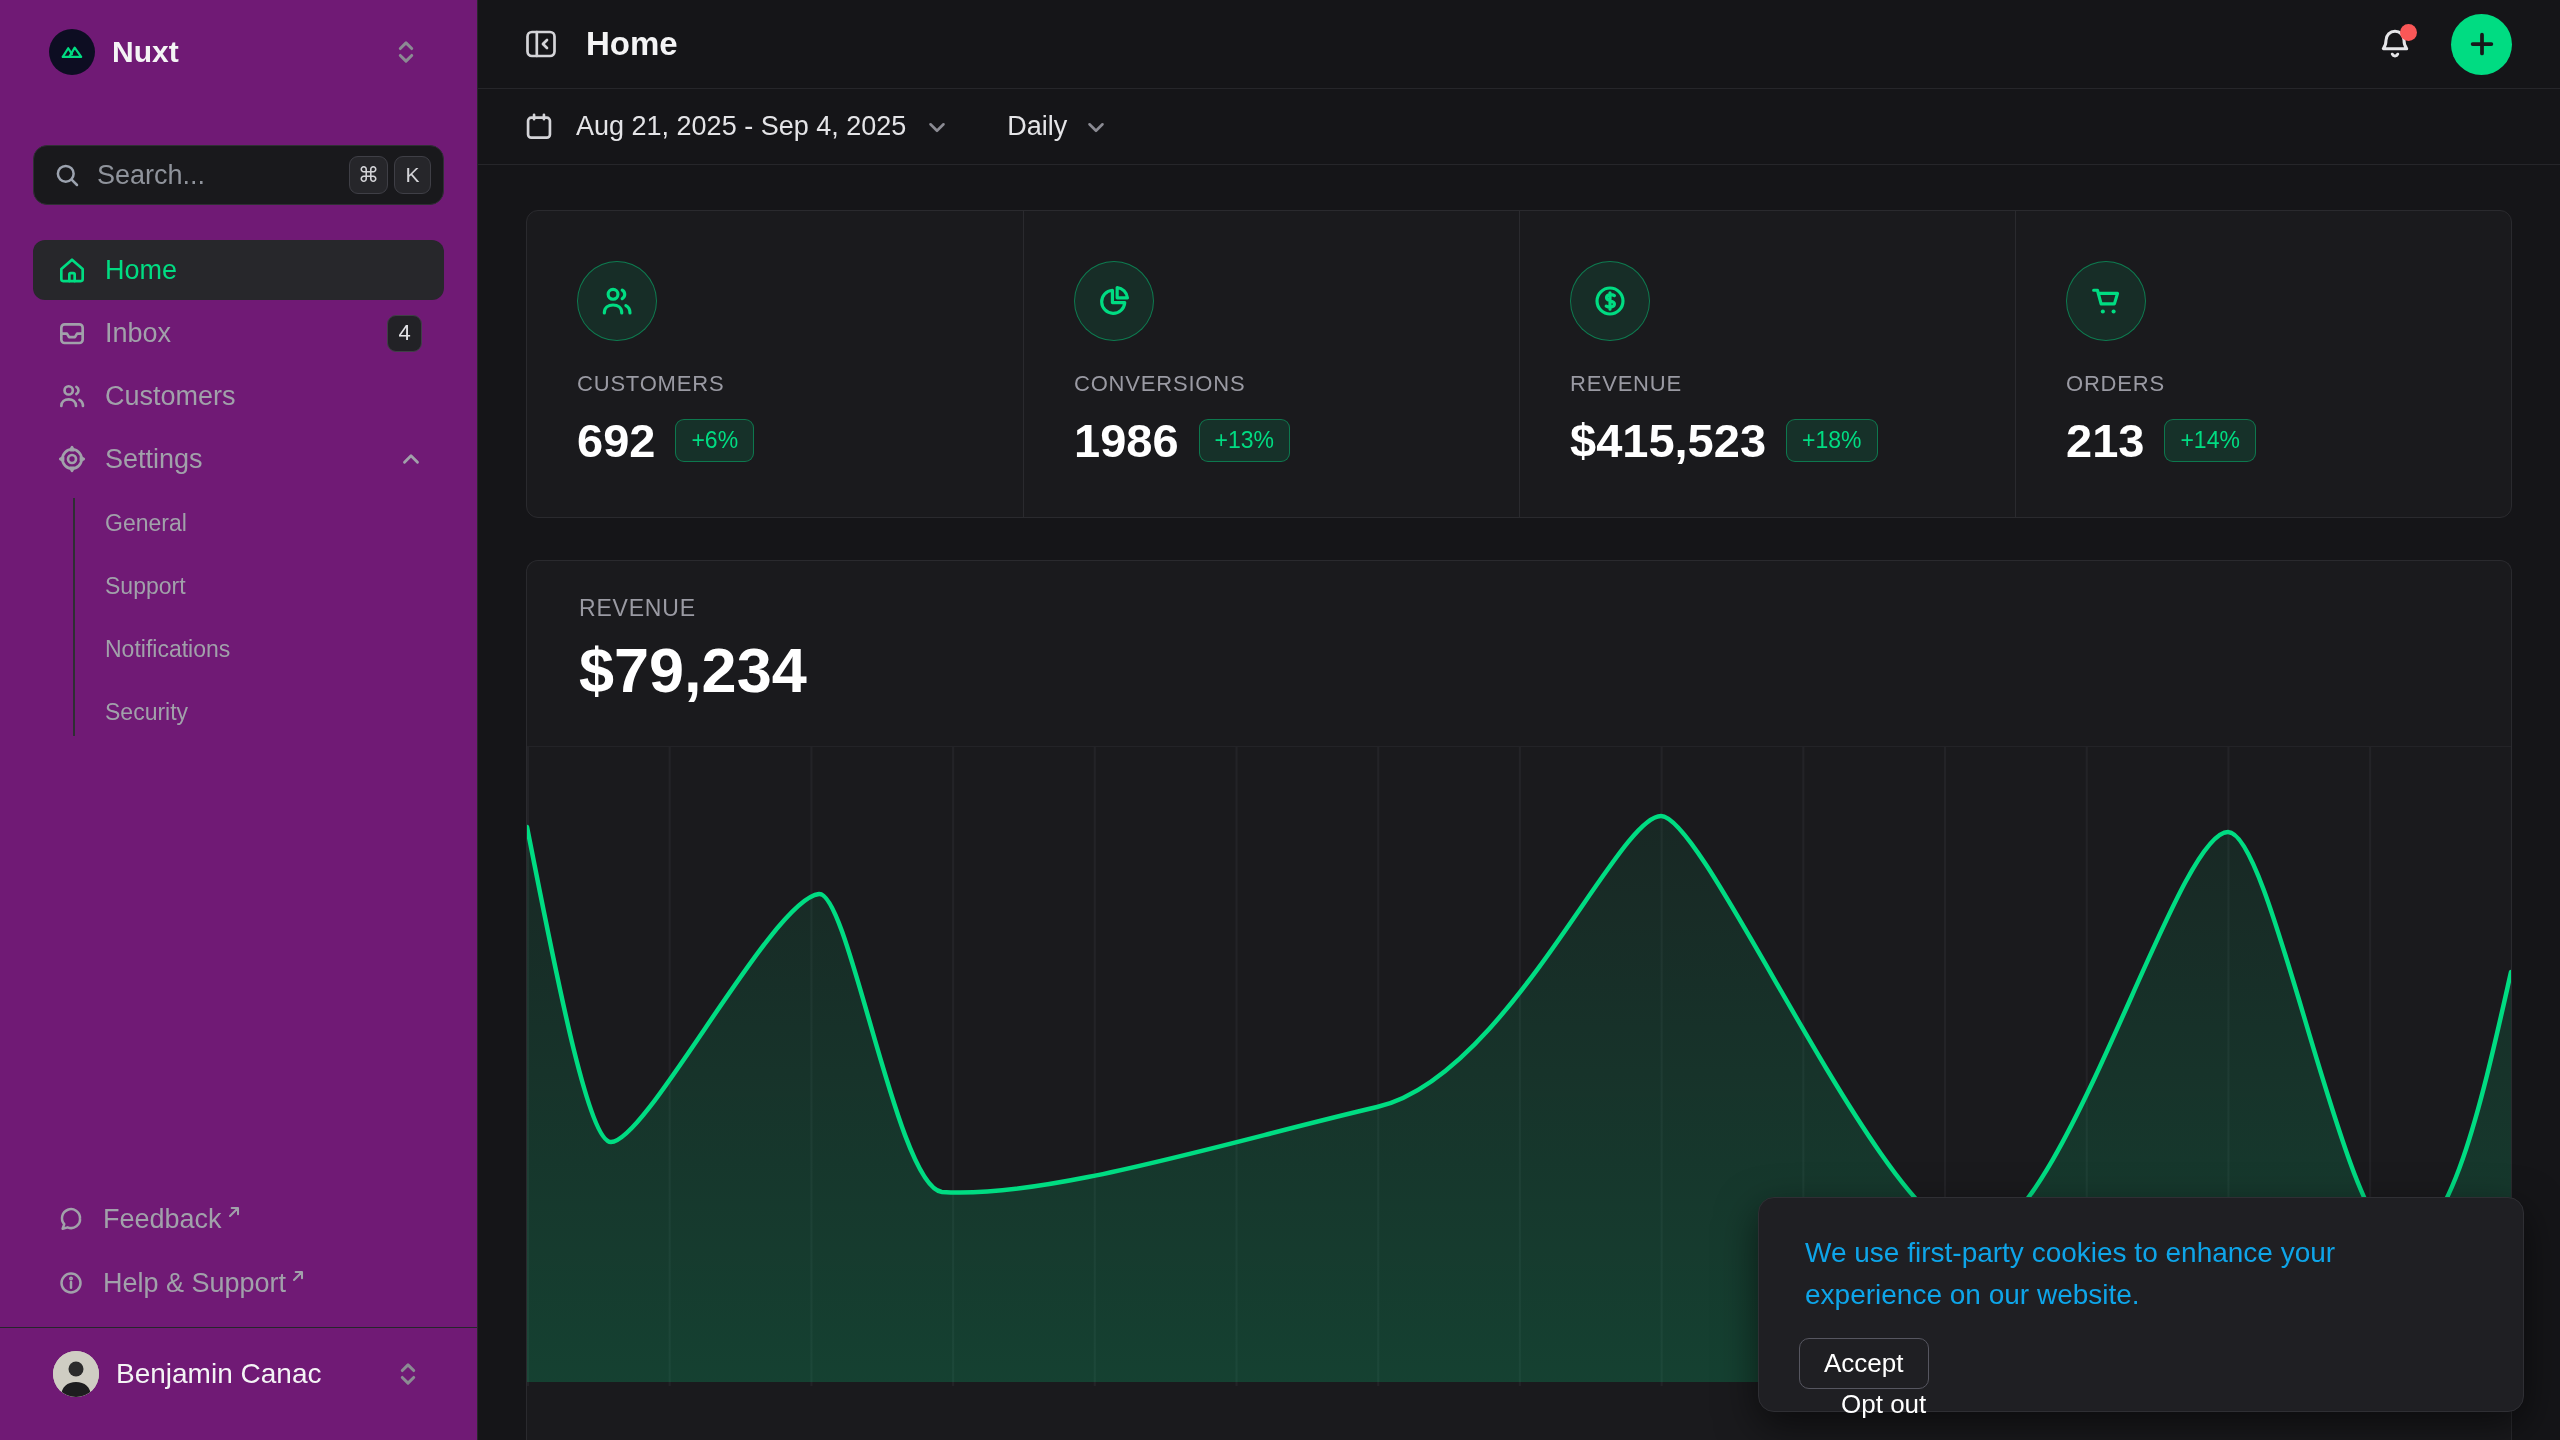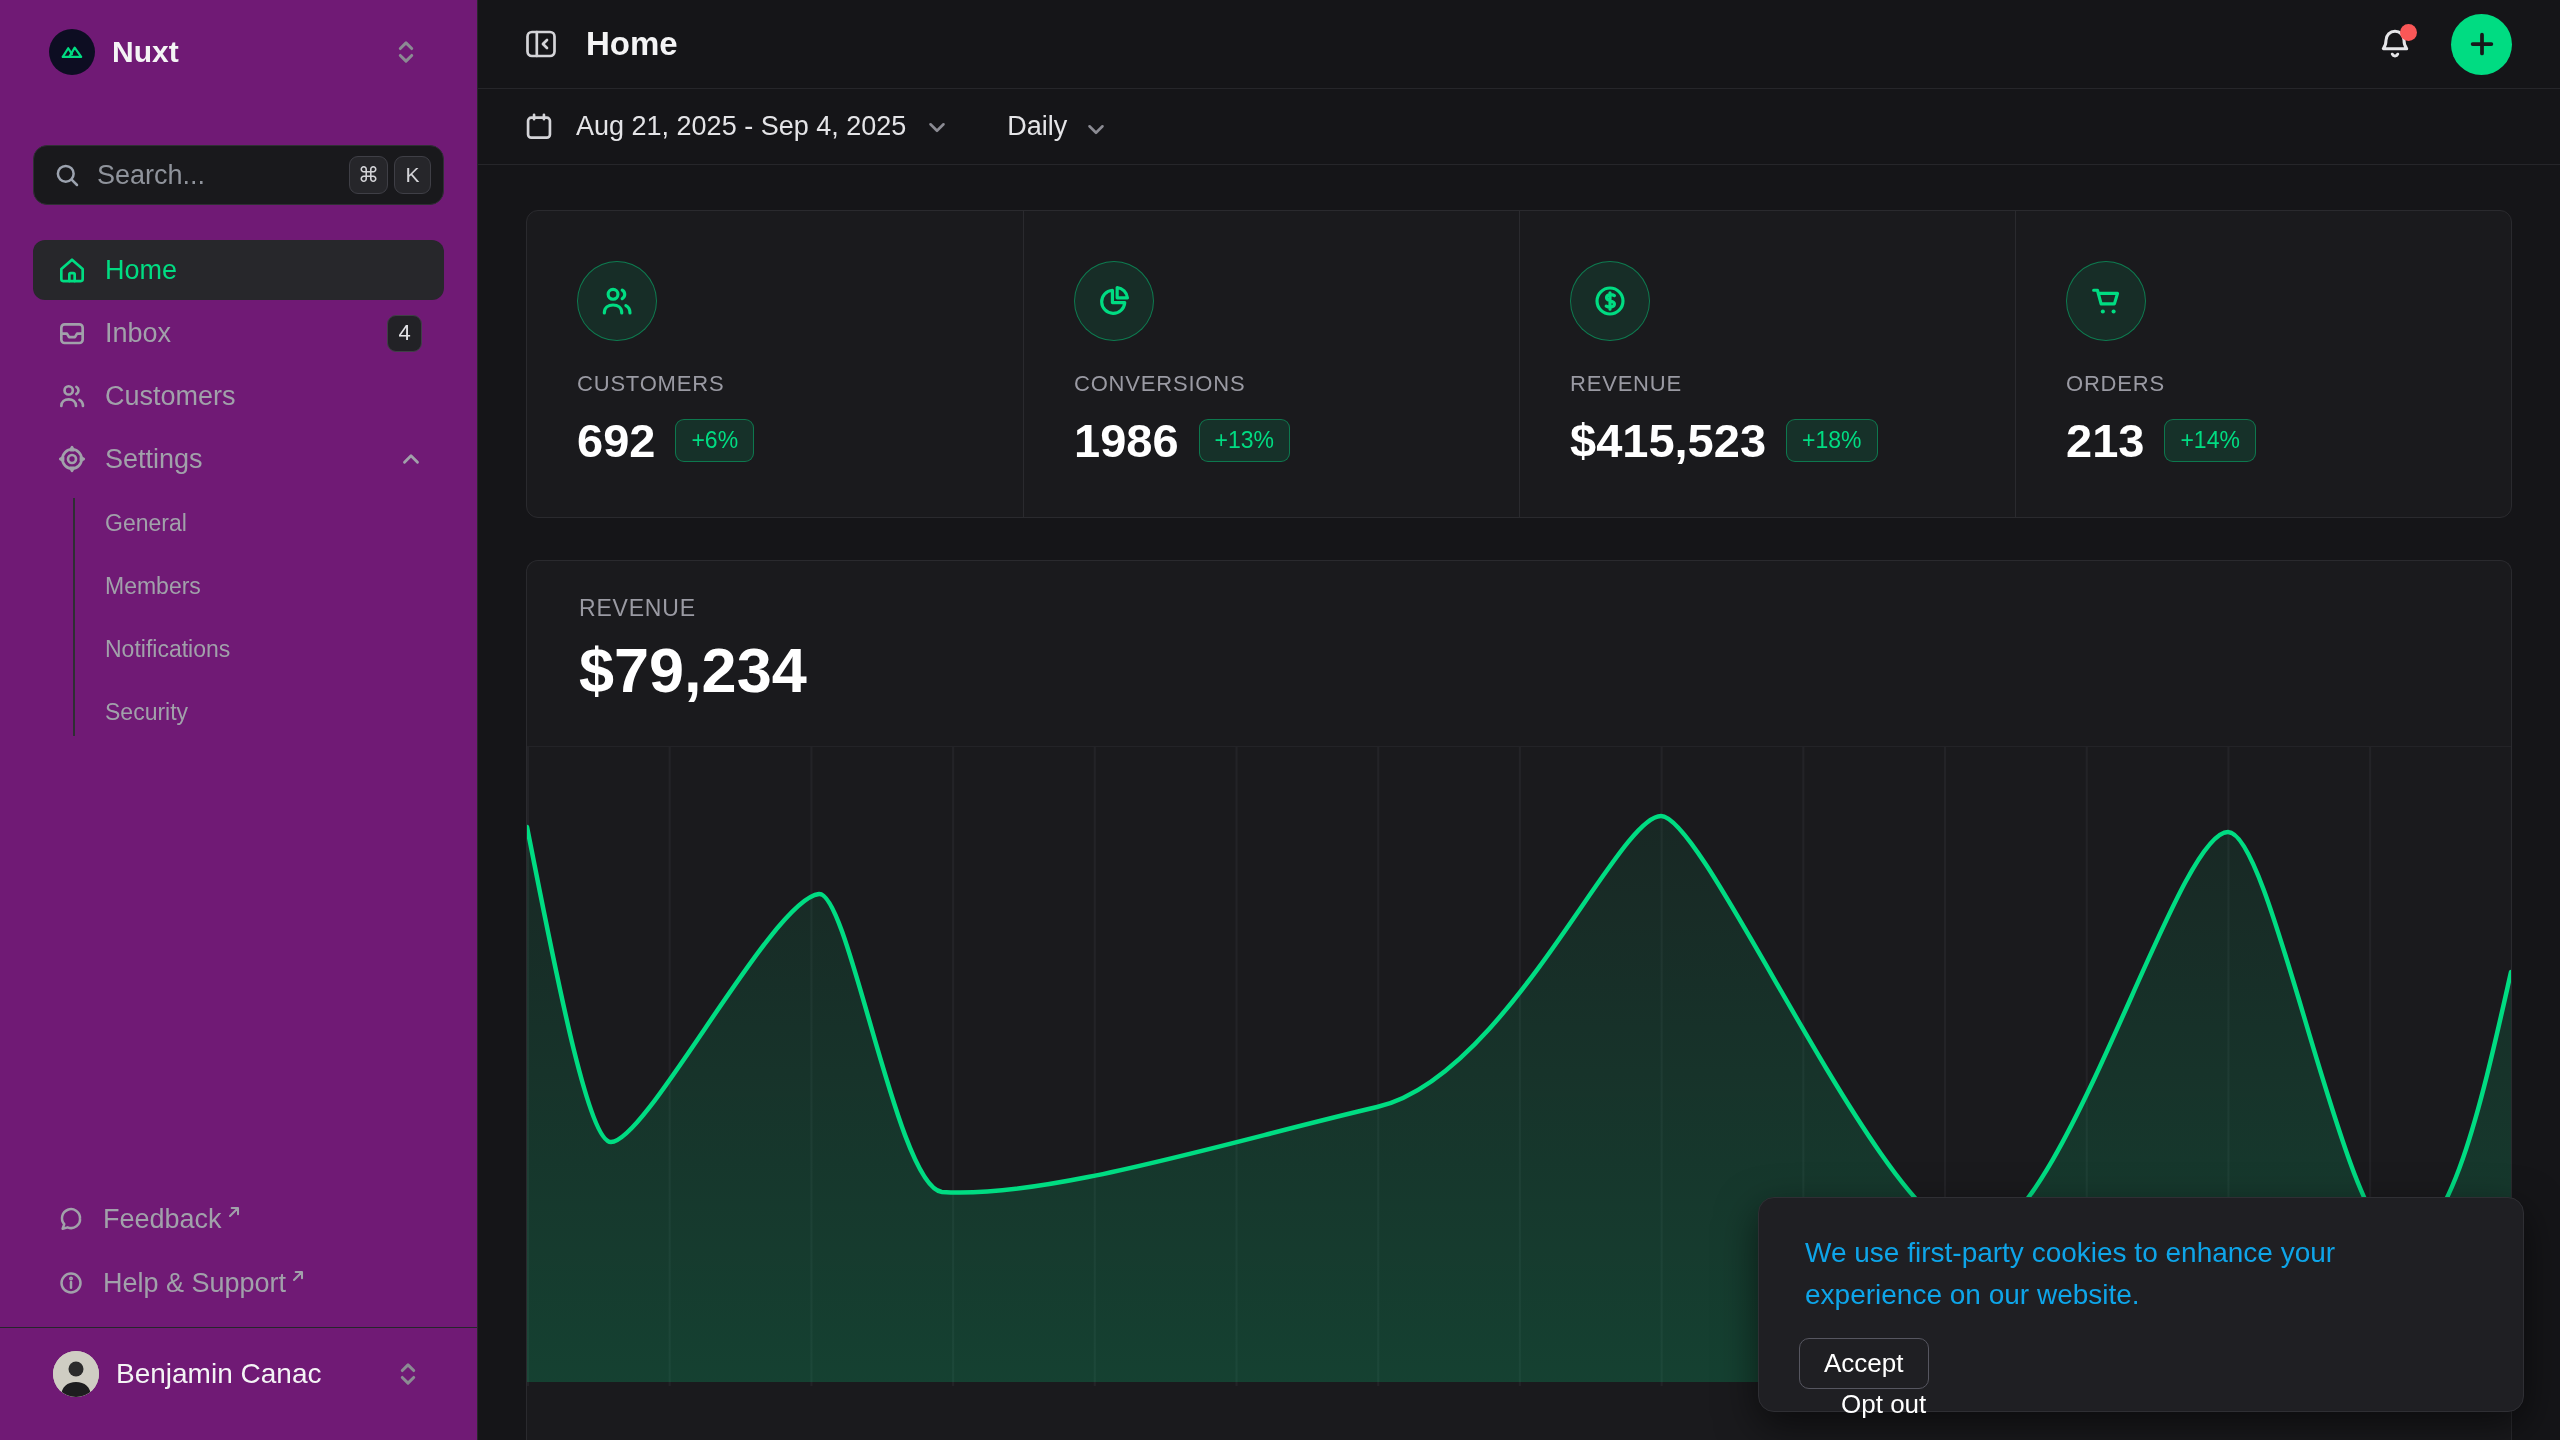--- a/index.html
+++ b/index.html
@@ -50,21 +50,21 @@
   .topbar { height:122px; border-bottom:1px solid #26262a; display:flex; align-items:center; padding:0 48px 0 45px; }
   .page-title { font-size:33px; font-weight:700; color:#f4f4f5; margin-left:27px; }
   .bell-wrap { position:relative; margin-right:38px; cursor:pointer; }
   .bell-dot { position:absolute; top:-2px; right:-4px; width:17px; height:17px; border-radius:50%; background:#fa5757; }
   .plus-btn { width:61px; height:61px; border-radius:50%; background:#00dc82; border:none;
               display:flex; align-items:center; justify-content:center; cursor:pointer; }
 
   .datebar { height:103px; border-bottom:1px solid #26262a; display:flex; align-items:center; padding:0 48px 0 45px; }
   .date-btn { display:flex; align-items:center; color:#e4e4e7; font-size:27px; cursor:pointer; }
   .date-btn .txt { margin:0 18px 0 21px; }
-  .gran-btn { display:flex; align-items:flex-end; color:#e4e4e7; font-size:27px; margin-left:57px; cursor:pointer; }
+  .gran-btn { display:flex; align-items:center; color:#e4e4e7; font-size:27px; margin-left:57px; cursor:pointer; }
   .gran-btn .txt { margin-right:16px; }
 
   .content { flex:1; padding:45px 48px 0 48px; position:relative; }
 
   .stats-card { border:1px solid #2a2a2e; background:#1a1a1d; border-radius:12px;
                 display:grid; grid-template-columns:repeat(4,1fr); height:308px; }
   .stat-cell { padding:50px 40px 0 50px; border-left:1px solid #2a2a2e; }
   .stat-cell:first-child { border-left:none; }
   .stat-icon-circle { width:80px; height:80px; border-radius:50%; background:rgba(0,220,130,0.10);
                       border:1px solid rgba(0,220,130,0.45); display:flex; align-items:center; justify-content:center; }
@@ -182,21 +182,21 @@
             <path d="M6 15 l6-6 6 6"></path>
           </svg>
         </span>
       </div>
 
       <div class="submenu">
         <div class="submenu-item">
           <span>General</span>
         </div>
         <div class="submenu-item">
-          <span>Members</span>
+          <span>Support</span>
         </div>
         <div class="submenu-item">
           <span>Notifications</span>
         </div>
         <div class="submenu-item">
           <span>Security</span>
         </div>
       </div>
     </nav>
 

